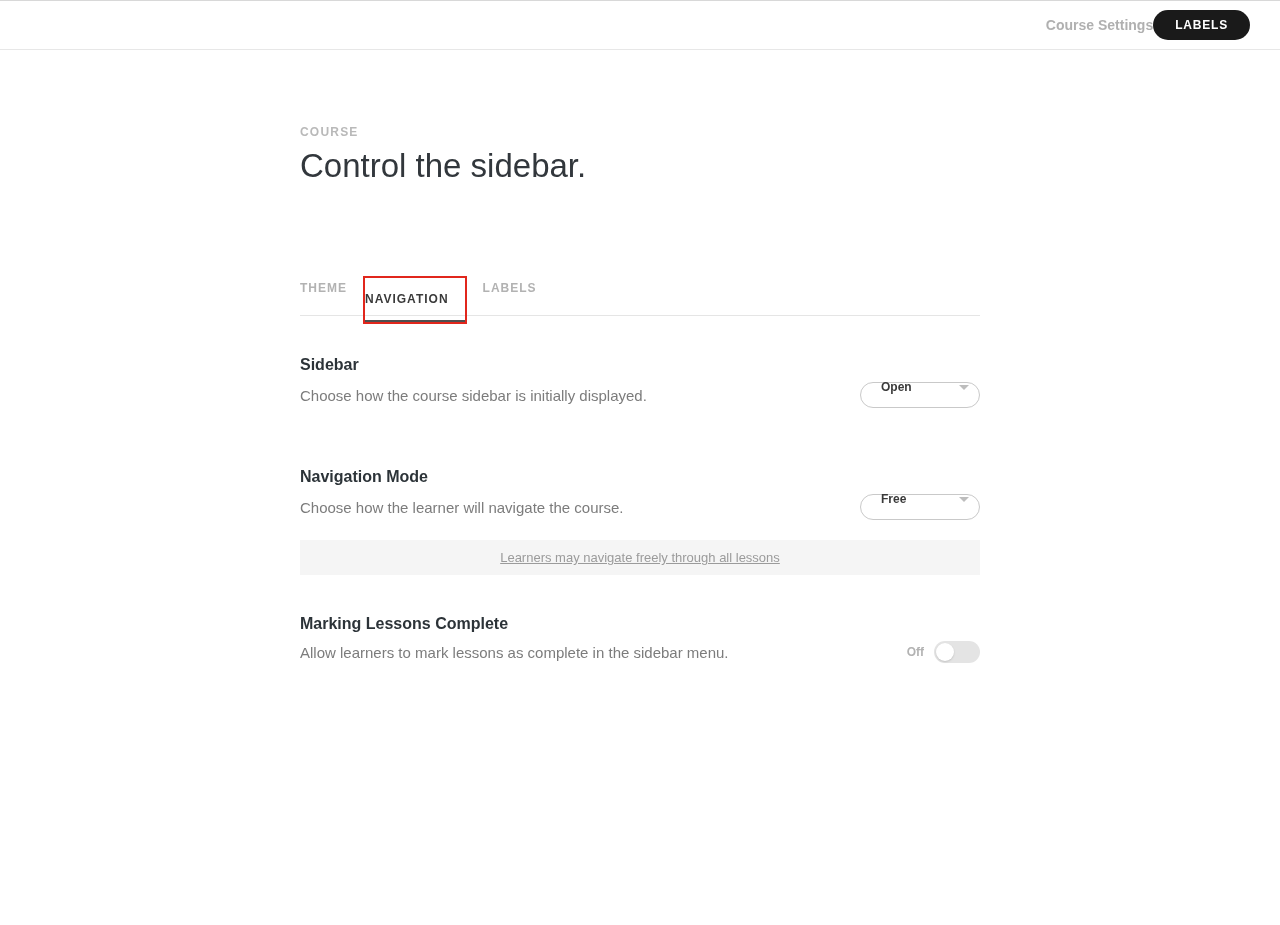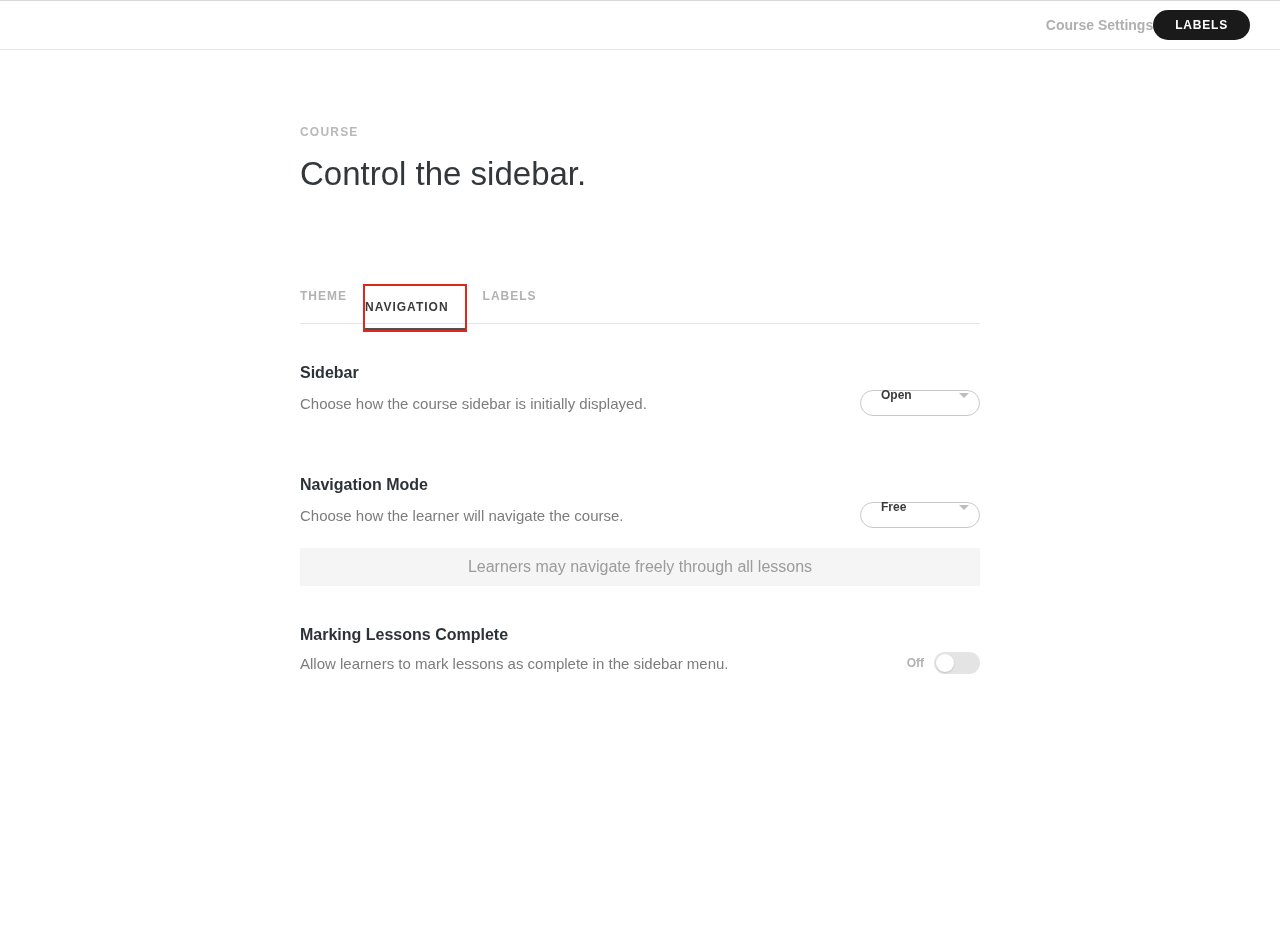--- a/index.html
+++ b/index.html
@@ -45,21 +45,21 @@
   .eyebrow {
     font-size: 12px;
     font-weight: 700;
     letter-spacing: 1.2px;
     color: #b9b9b9;
   }
   .page-title {
     font-size: 33px;
     font-weight: 400;
     color: #32373c;
-    margin-top: 16px;
+    margin-top: 8px;
   }
   .tabs {
     display: flex;
     margin-top: 82px;
     border-bottom: 1px solid #e5e5e5;
   }
   .tab {
     font-size: 12px;
     font-weight: 700;
     letter-spacing: 1px;
@@ -116,23 +116,24 @@
   .caret {
     width: 0; height: 0;
     border-left: 5px solid transparent;
     border-right: 5px solid transparent;
     border-top: 5px solid #bdbdbd;
   }
   .hint {
     margin-top: 20px;
     background: #f5f5f5;
     color: #9b9b9b;
-    font-size: 16px;
+    font-size: 13px;
     text-align: center;
     padding: 10px;
+    text-decoration: underline;
   }
   .nav-section { margin-top: 60px; }
   .mark-section { }
   .toggle-wrap {
     display: flex;
     align-items: center;
     gap: 10px;
   }
   .toggle-label {
     font-size: 12px;

